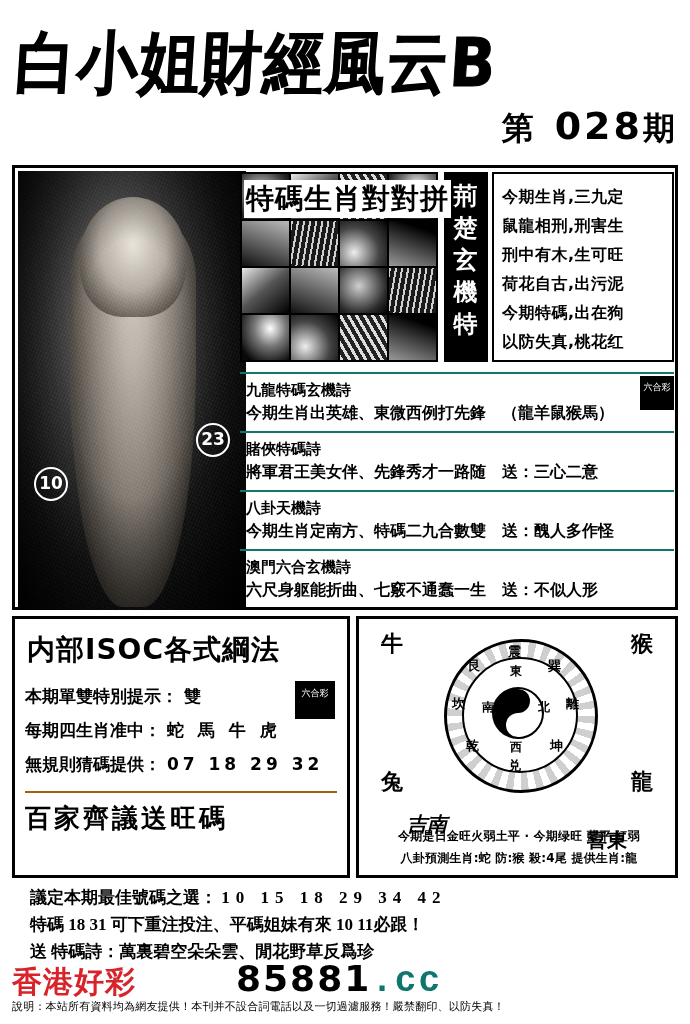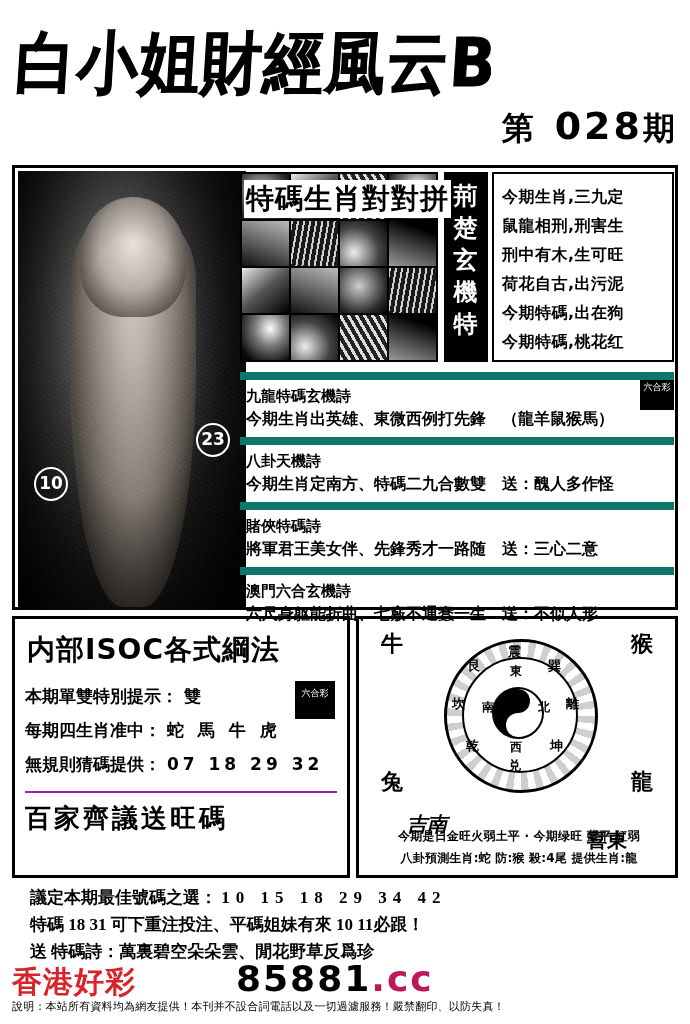--- a/index.html
+++ b/index.html
@@ -197,21 +197,21 @@
 
   
   .poems {
     position: absolute;
     left: 240px; top: 372px;
     width: 434px;
     font-size: 16px;
   }
   .poem {
     position: relative;
-    border-top: 8px solid #0f766e;
+    border-top: 2px solid #0f766e;
     padding: 5px 0 6px 6px;
   }
   .poem .head {
     font-weight: bold;
     font-size: 15px;
     line-height: 22px;
   }
   .poem .line {
     font-weight: bold;
     font-size: 16px;
@@ -252,21 +252,21 @@
     font-weight: bold;
     line-height: 34px;
     white-space: nowrap;
   }
   .ll-row .val { letter-spacing: 4px; }
   .ll-sub {
     font-size: 26px;
     font-weight: bold;
     letter-spacing: 3px;
     margin-top: 10px;
-    border-top: 2px solid #a21caf;
+    border-top: 2px solid #a16207;
     padding-top: 8px;
   }
   .ll-seal {
     position: absolute;
     right: 12px; top: 62px;
     width: 40px; height: 38px;
     background: #000;
     color: #fff;
     font-size: 9px;
     line-height: 11px;
@@ -388,21 +388,21 @@
     letter-spacing: 1px;
   }
   .footer-brand .red { color: #d8232a; }
   .footer-url {
     position: absolute;
     left: 236px; top: 958px;
     font-size: 36px;
     font-weight: bold;
     letter-spacing: 2px;
   }
-  .footer-url .dotcc { color: #be185d; }
+  .footer-url .dotcc { color: #0f766e; font-family: Liberation Mono, monospace; }
   .disclaimer {
     position: absolute;
     left: 12px; top: 1000px;
     width: 666px;
     font-size: 11px;
     line-height: 14px;
     letter-spacing: 0.2px;
   }
 </style>
 </head>
@@ -454,37 +454,37 @@
   <div class="mosaic-title">特碼生肖對對拼</div>
 
   <div class="vert-block">荊楚玄機特</div>
 
   <div class="poem-box">
     <div>今期生肖,三九定</div>
     <div>鼠龍相刑,刑害生</div>
     <div>刑中有木,生可旺</div>
     <div>荷花自古,出污泥</div>
     <div>今期特碼,出在狗</div>
-    <div>今期特碼,桃花红</div>
+    <div>以防失真,桃花红</div>
   </div>
 
   <div class="seal-top">六合彩</div>
 
   <div class="poems">
     <div class="poem">
       <div class="head">九龍特碼玄機詩</div>
       <div class="line">今期生肖出英雄、東微西例打先鋒　（龍羊鼠猴馬）</div>
     </div>
     <div class="poem">
+      <div class="head">賭俠特碼詩</div>
+      <div class="line">將軍君王美女伴、先鋒秀才一路随　送：三心二意</div>
+    </div>
+    <div class="poem">
       <div class="head">八卦天機詩</div>
       <div class="line">今期生肖定南方、特碼二九合數雙　送：醜人多作怪</div>
-    </div>
-    <div class="poem">
-      <div class="head">賭俠特碼詩</div>
-      <div class="line">將軍君王美女伴、先鋒秀才一路随　送：三心二意</div>
     </div>
     <div class="poem">
       <div class="head">澳門六合玄機詩</div>
       <div class="line">六尺身躯能折曲、七竅不通蠢一生　送：不似人形</div>
     </div>
   </div>
 
   <div class="lower-left">
     <div class="ll-title">内部ISOC各式綱法</div>
     <div class="ll-seal">六合彩</div>

